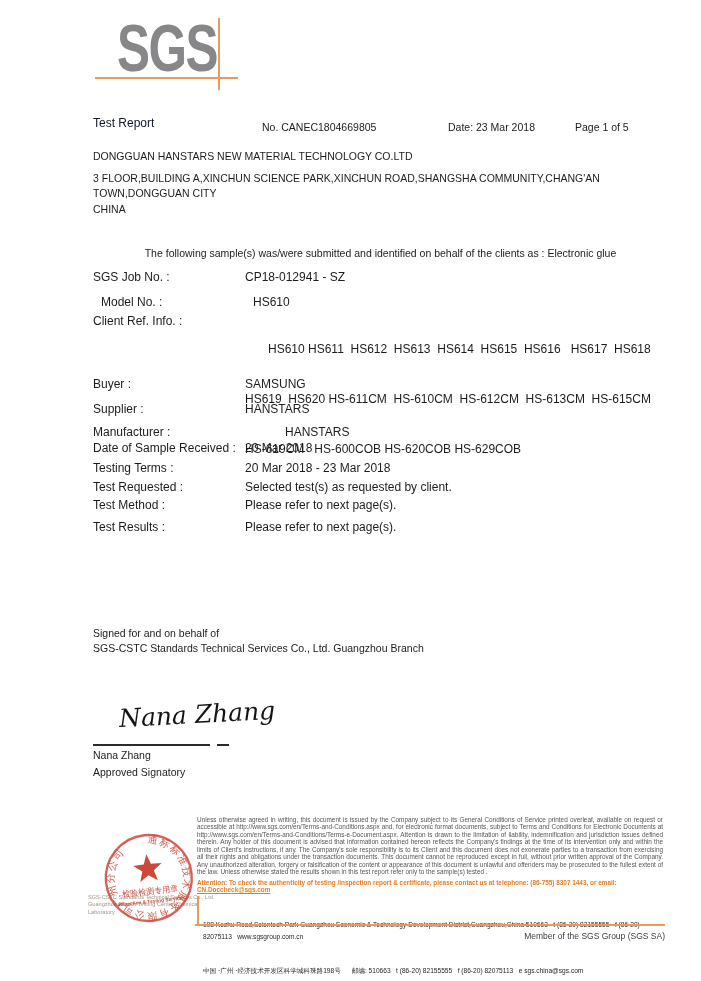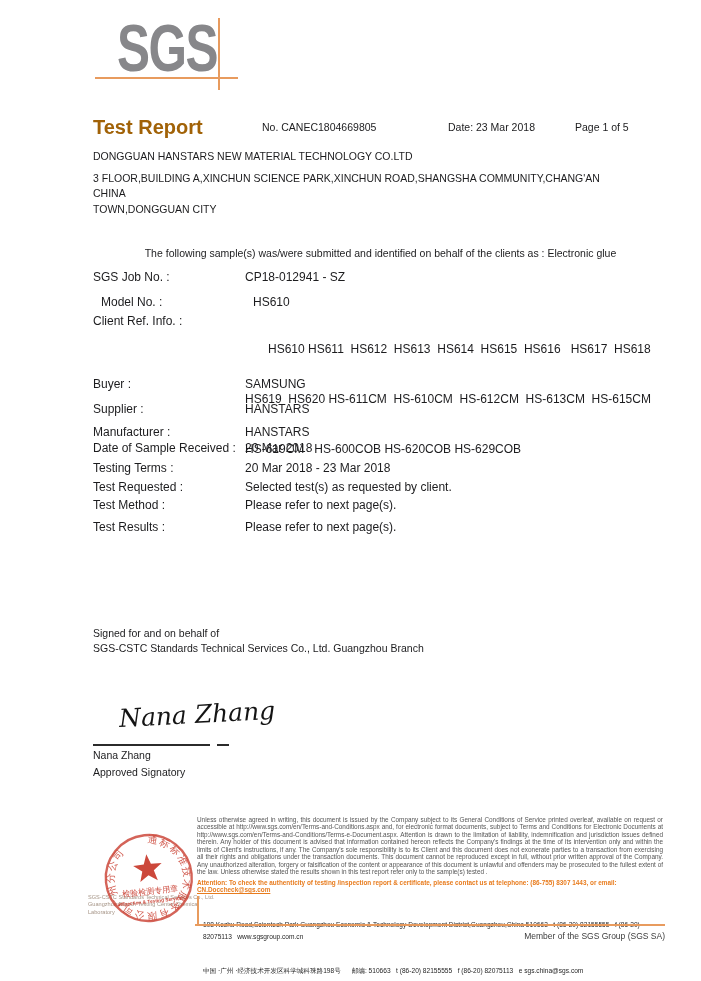--- a/index.html
+++ b/index.html
@@ -11,37 +11,37 @@
   .logo { position:absolute; left:95px; top:16px; width:150px; height:78px; }
   .logo-text {
     position:absolute; left:22px; top:0px; font-size:66px; font-weight:bold;
     color:#87878A; letter-spacing:-2px; line-height:64px;
     transform:scaleX(0.75); transform-origin:left top;
   }
   .logo-hline { position:absolute; left:0; top:61px; width:143px; height:2px; background:#E89B5E; }
   .logo-vline { position:absolute; left:123px; top:2px; width:2px; height:72px; background:#E89B5E; }
   
   .hdr { position:absolute; left:93px; top:116px; width:575px; height:22px; font-size:10.5px; }
-  .hdr-title { position:absolute; left:0; top:0; font-size:20px; font-weight:bold; color:#a16207; }
+  .hdr-title { position:absolute; left:0; top:0; font-size:12px; font-weight:normal; color:#0f172a; }
   .hdr-no   { position:absolute; left:169px; top:5px; }
   .hdr-date { position:absolute; left:355px; top:5px; }
   .hdr-page { position:absolute; left:482px; top:5px; }
   
   .client { position:absolute; left:93px; top:149px; width:575px; font-size:10.5px; line-height:15.5px; }
   .client-name { margin-bottom:6px; }
   
   .intro { position:absolute; left:93px; top:247px; width:575px; font-size:10.5px;text-align:center; }
   
   .frow { position:absolute; left:93px; width:575px; display:flex; font-size:12px; line-height:14px; }
   .flabel { width:152px; flex:none; }
   .fvalue { flex:1; white-space:pre-wrap; }
   .fvalue-multi div { line-height:22px; }
   .fvalue-multi div:first-child { line-height:14px; margin-bottom:4px;padding-left:23px; }
   .r0 { top:270px; } .r1 { top:295px;padding-left:8px; } .r2 { top:314px; }
-  .r3 { top:377px; } .r4 { top:402px; } .r5 { top:425px; }
+  .r3 { top:377px; } .r4 { top:402px; } .r5 { top:425px;gap:40px; }
   .r6 { top:441px; } .r7 { top:461px; } .r8 { top:480px; }
   .r9 { top:498px; } .r10 { top:520px; }
   
   .signed { position:absolute; left:93px; top:626px; width:575px; font-size:10.5px; line-height:14.5px; }
   
   .sig { position:absolute; left:93px; top:700px; width:220px; height:85px; }
   .sig-script {
     position:absolute; left:26px; top:0px; font-family:"DejaVu Serif", serif;
     font-style:italic; font-size:25px; color:#141414; transform:rotate(-3deg);
     white-space:nowrap;
@@ -84,22 +84,22 @@
   <div class="hdr">
     <div class="hdr-title">Test Report</div>
     <div class="hdr-no">No. CANEC1804669805</div>
     <div class="hdr-date">Date: 23 Mar 2018</div>
     <div class="hdr-page">Page 1 of 5</div>
   </div>
 
   <div class="client">
     <div class="client-name">DONGGUAN HANSTARS NEW MATERIAL TECHNOLOGY CO.LTD</div>
     <div>3 FLOOR,BUILDING A,XINCHUN SCIENCE PARK,XINCHUN ROAD,SHANGSHA COMMUNITY,CHANG'AN</div>
+    <div>TOWN,DONGGUAN CITY</div>
     <div>CHINA</div>
-    <div>TOWN,DONGGUAN CITY</div>
   </div>
 
   <div class="intro">The following sample(s) was/were submitted and identified on behalf of the clients as : Electronic glue</div>
 
   <div class="frow r0">
     <div class="flabel">SGS Job No. :</div>
     <div class="fvalue">CP18-012941 - SZ</div>
   </div>
   <div class="frow r1">
     <div class="flabel">Model No. :</div>

